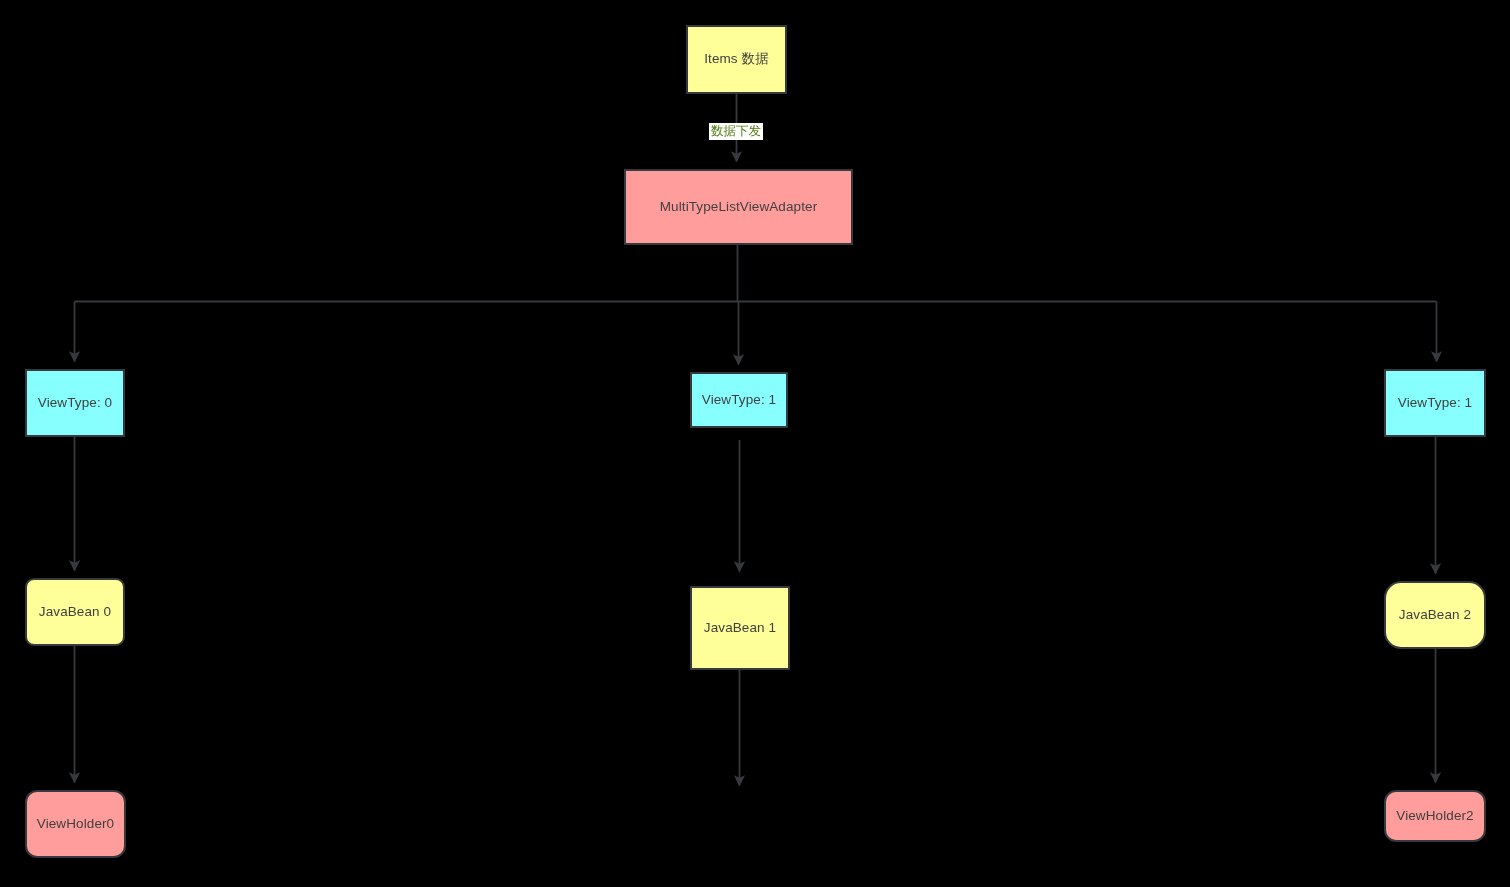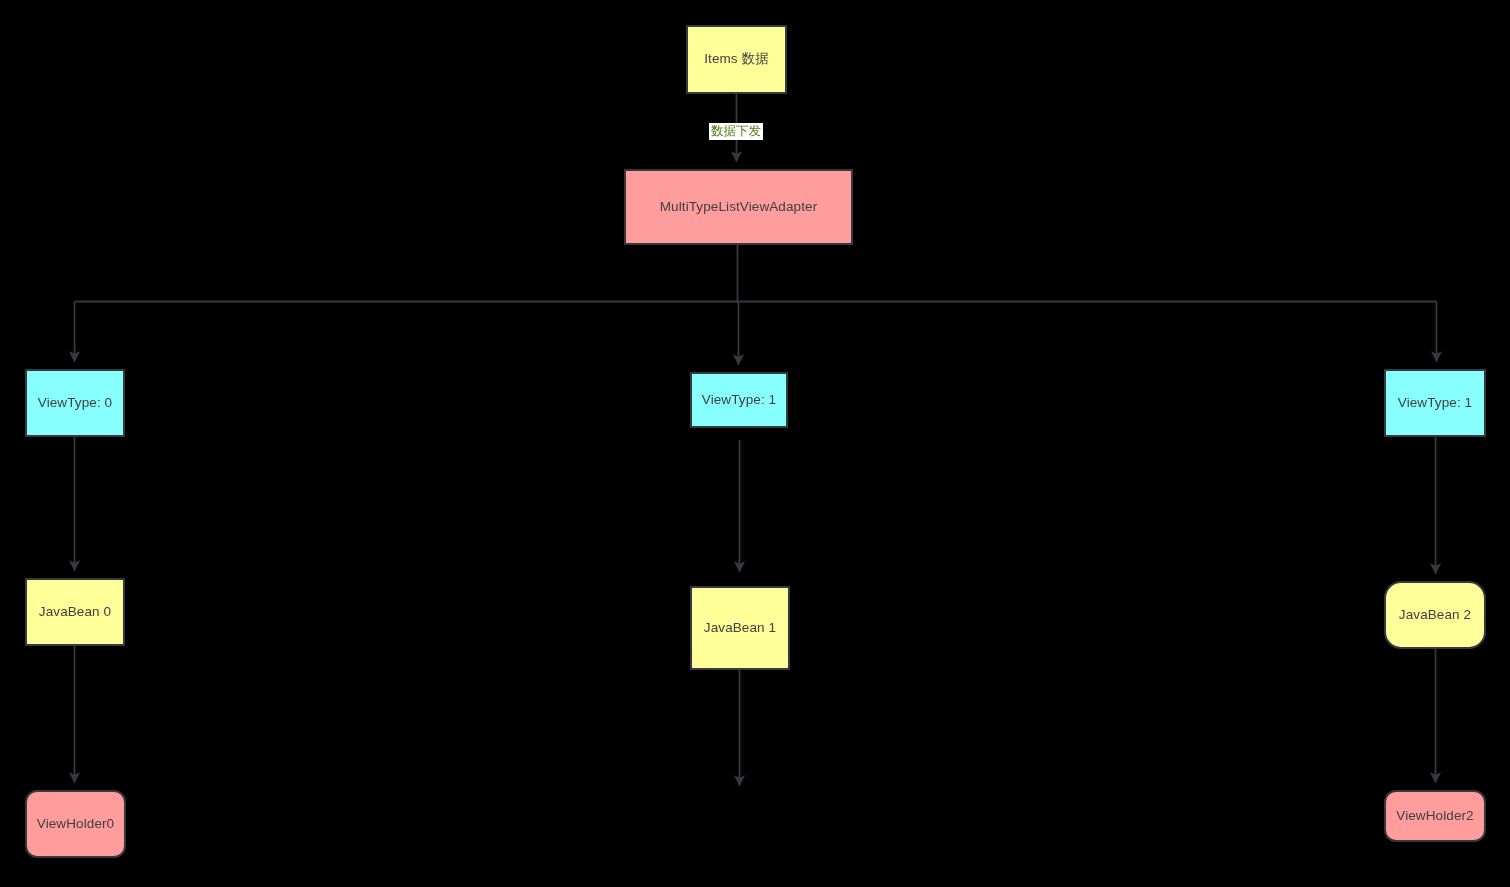--- a/index.html
+++ b/index.html
@@ -105,21 +105,21 @@
   </div>
 
   <div class="node node-cyan" style="left:690px; top:372px; width:98px; height:56px;">
     <span>ViewType: 1</span>
   </div>
 
   <div class="node node-cyan" style="left:1384px; top:369px; width:102px; height:68px;">
     <span>ViewType: 1</span>
   </div>
 
-  <div class="node node-yellow" style="left:25px; top:578px; width:100px; height:68px;">
+  <div class="node node-yellow" style="left:25px; top:578px; width:100px; height:68px;border-radius:9px;">
     <span>JavaBean 0</span>
   </div>
 
   <div class="node node-yellow" style="left:690px; top:586px; width:100px; height:84px;">
     <span>JavaBean 1</span>
   </div>
 
   <div class="node node-yellow" style="left:1384px; top:581px; width:102px; height:68px;border-radius:17px;">
     <span>JavaBean 2</span>
   </div>

